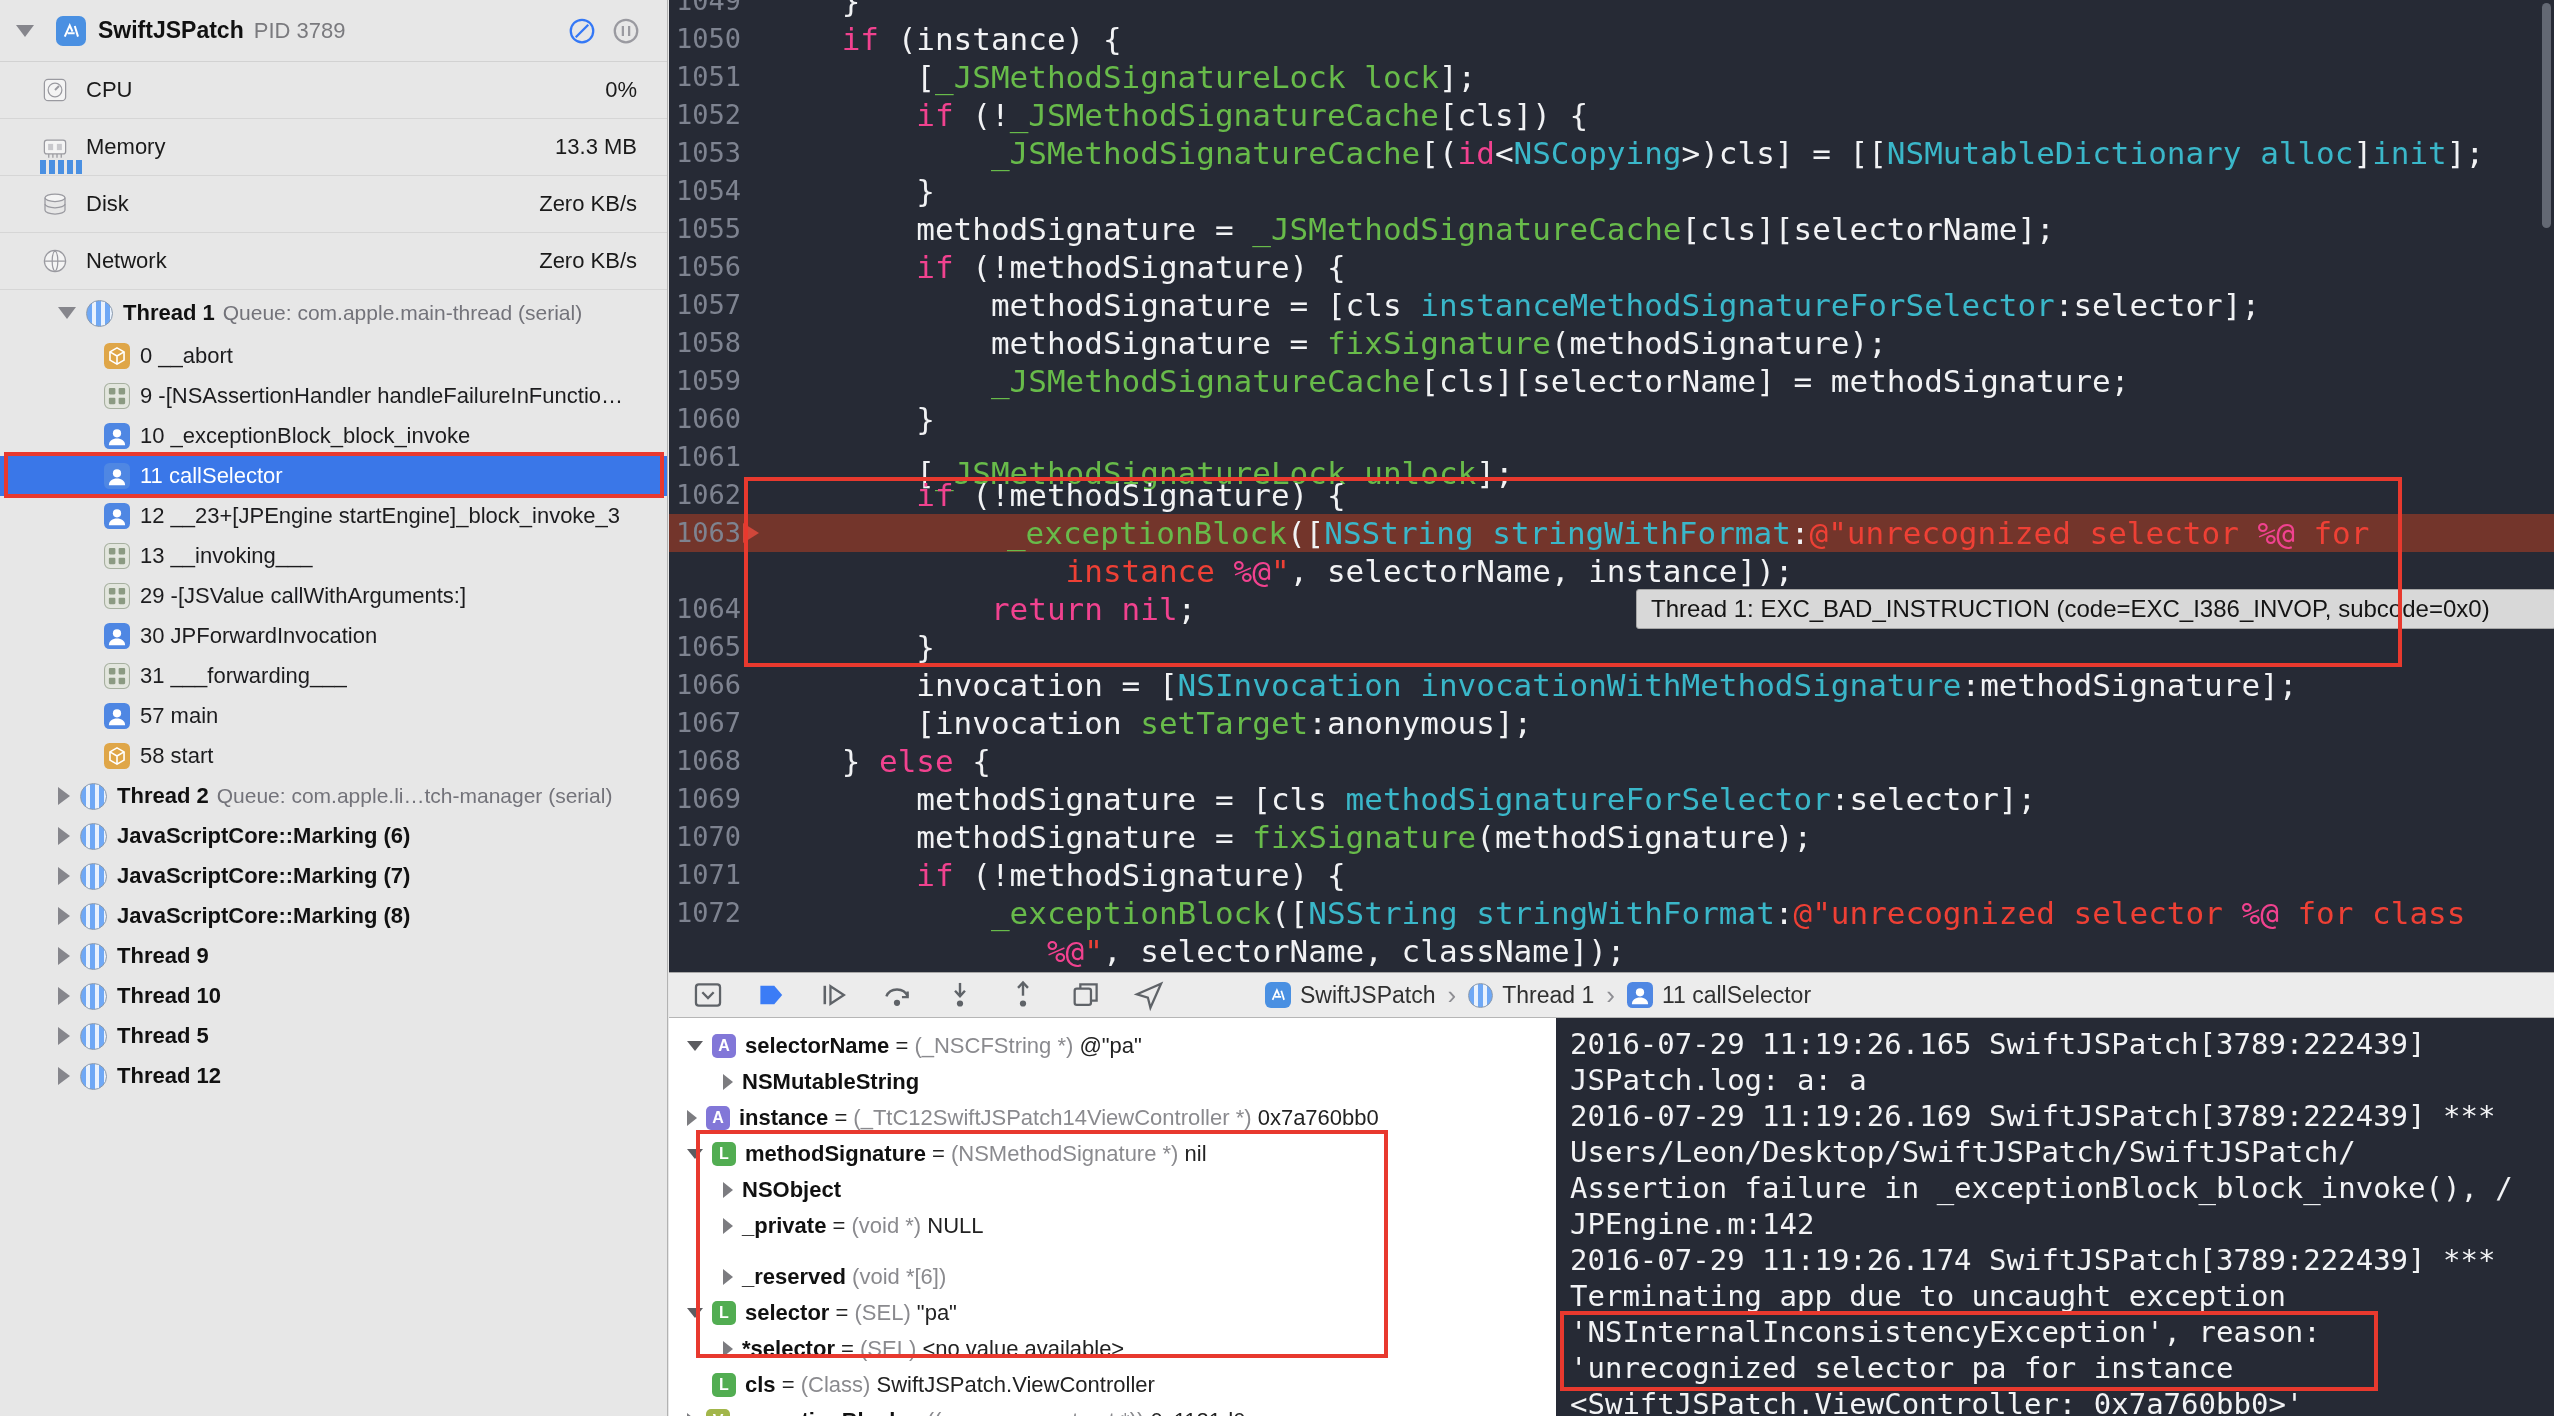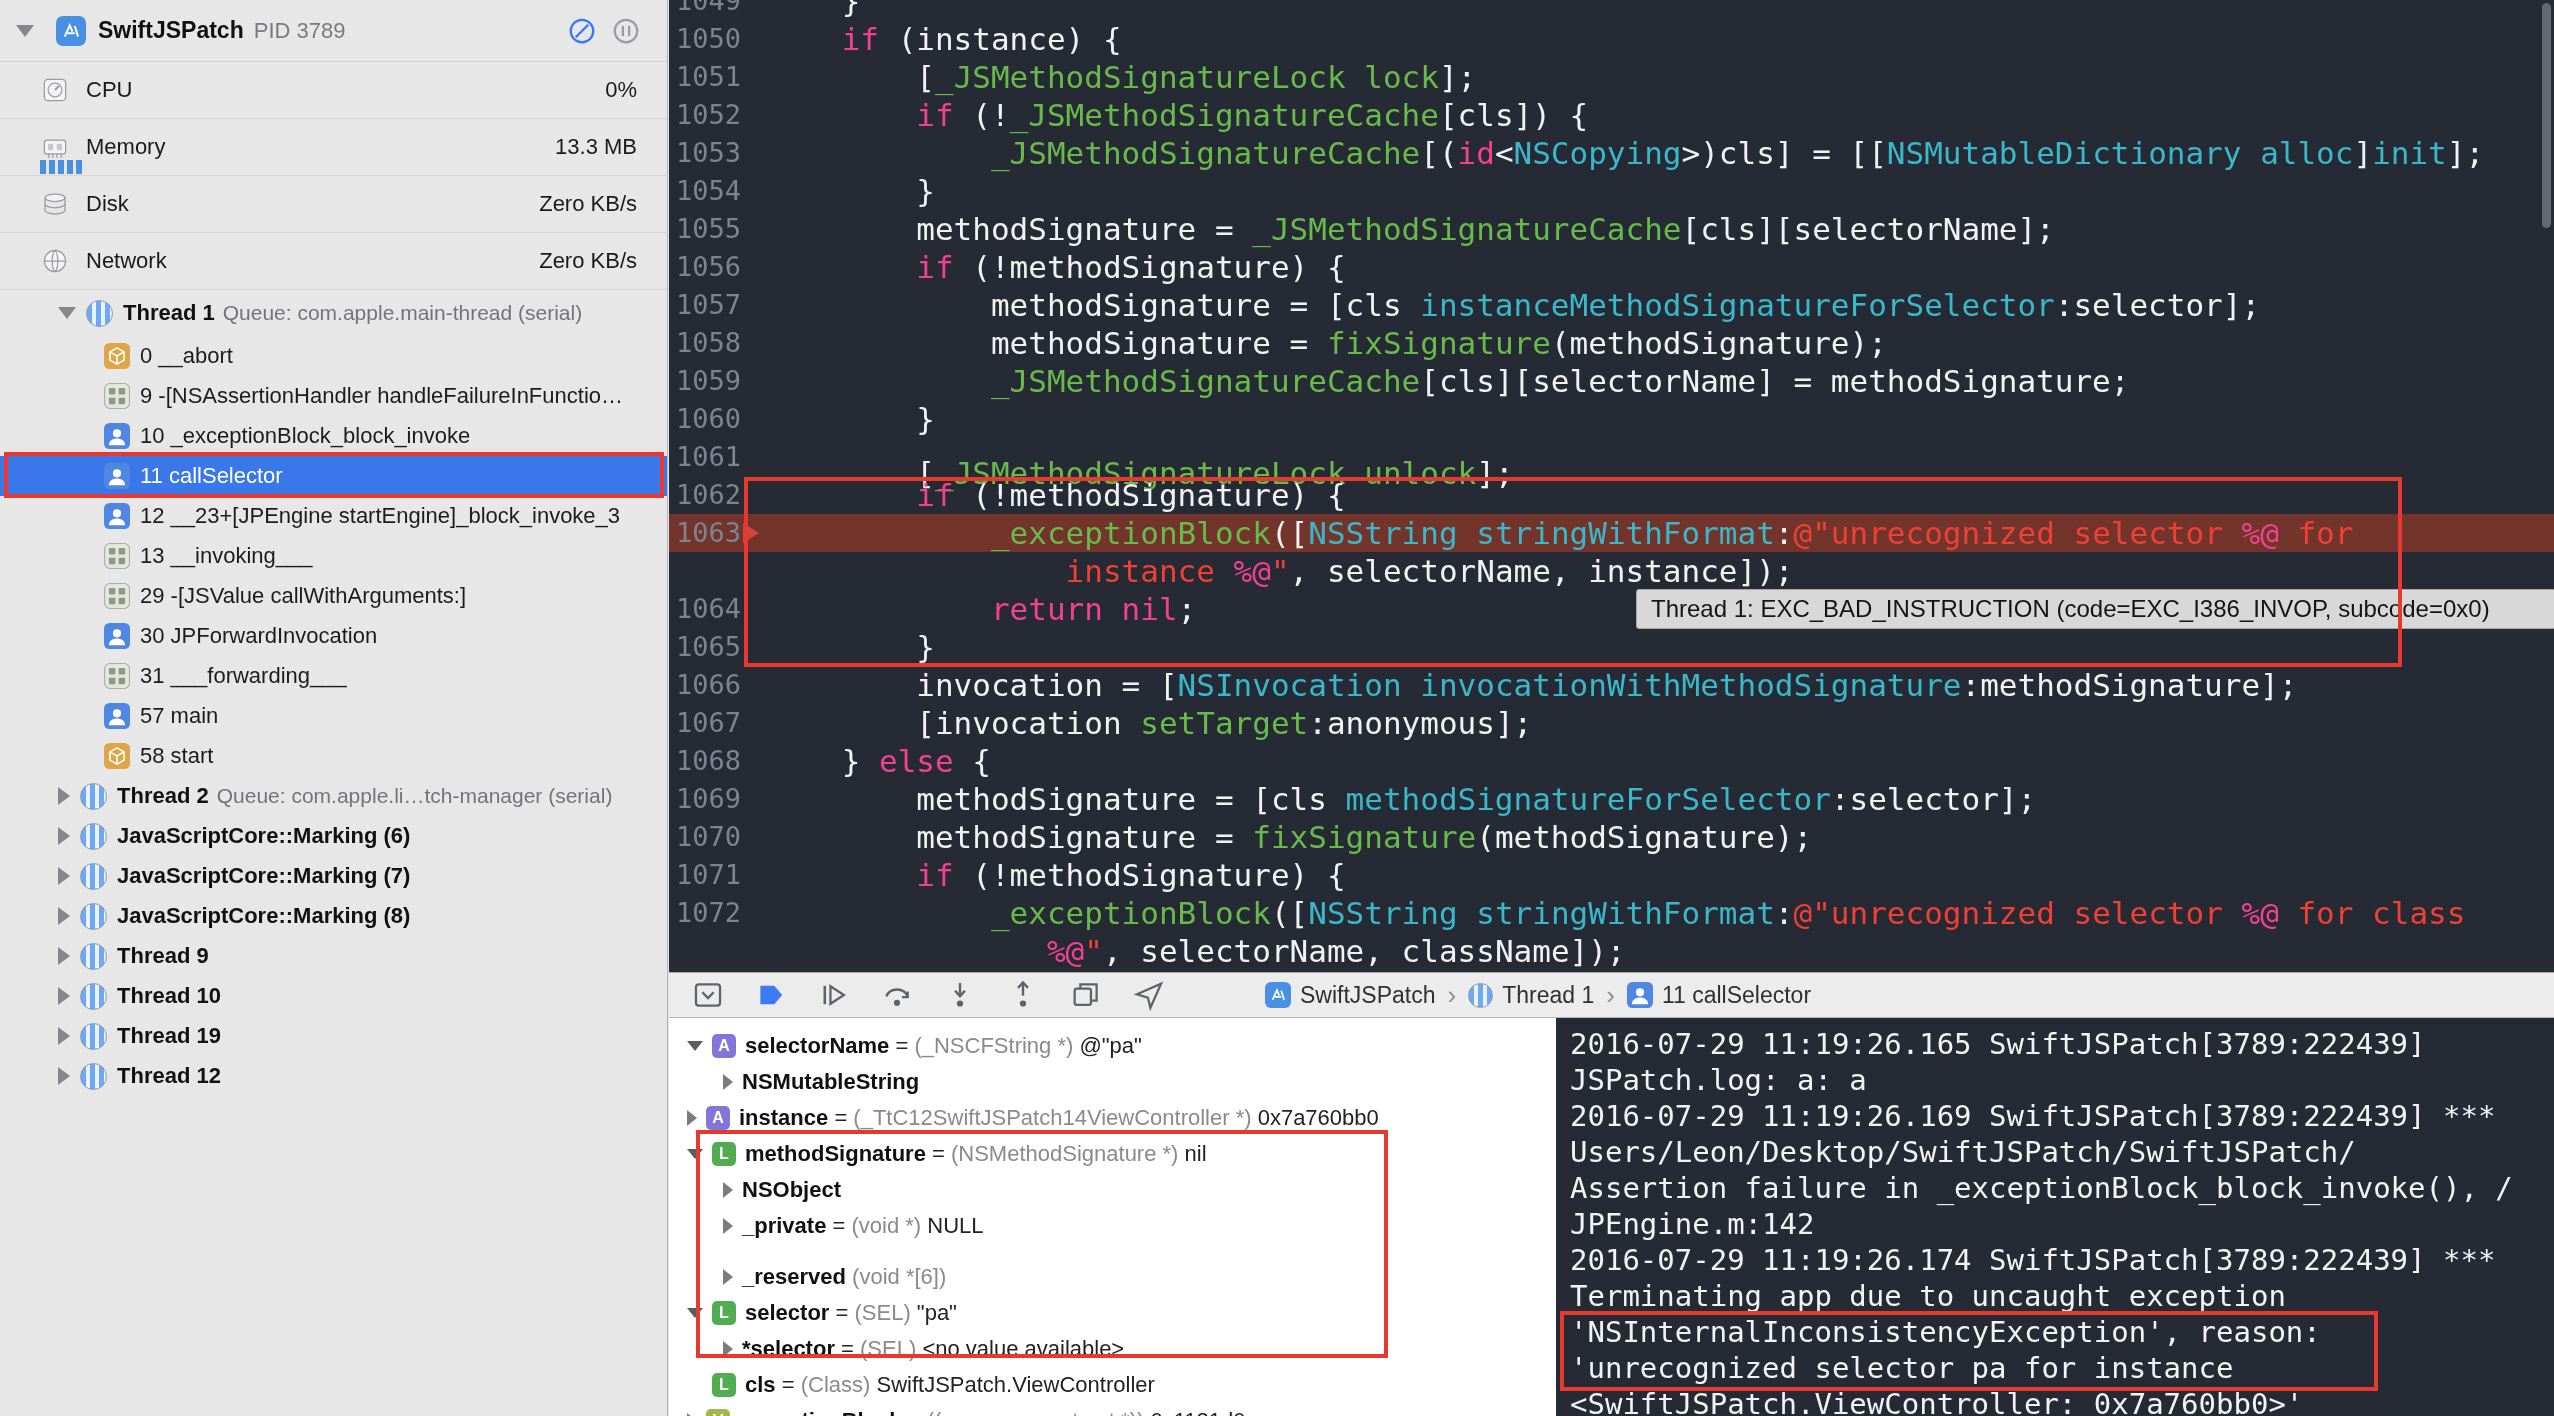--- a/index.html
+++ b/index.html
@@ -46,21 +46,21 @@
   .tri { width:0; height:0; display:inline-block; margin-right:10px; flex:none; }
   .tri-down { border-left:9px solid transparent; border-right:9px solid transparent; border-top:12px solid #86868c; }
   .tri-right { border-top:9px solid transparent; border-bottom:9px solid transparent; border-left:12px solid #86868c; }
 
   
   .editor { position:absolute; left:669px; top:0; width:1885px; height:972px;
     background:var(--c-editorBg,#262a35); overflow:hidden; }
   .code-lines { margin-top:-18px; }
   .code-row { display:flex; height:38px; line-height:38px; position:relative;
     font-family:"DejaVu Sans Mono", monospace; font-size:31px; }
-  .code-row.error { background:var(--c-errorLine,#73352b); }
+  .code-row.error { background:var(--c-errorLine,#73352b);gap:16px; }
   .gutter { flex:none; width:84px; text-align:right; padding-right:12px;
     color:#7e8390; font-size:27px; position:relative; }
   .ip-arrow { position:absolute; right:-6px; top:50%; transform:translateY(-50%);
     width:0; height:0; border-top:10px solid transparent; border-bottom:10px solid transparent;
     border-left:16px solid #d0473a; }
   .code-text { flex:1; white-space:pre; margin-left:14px; color:#f1f2f4; }
   .tk-p { color:#f1f2f4; } .tk-k { color:var(--c-keyword,#f1428f); }
   .tk-t { color:var(--c-type,#3ab7c9); } .tk-f { color:var(--c-function,#68bb4a);text-align:center; }
   .tk-s { color:var(--c-string,#ee4035); } .tk-m { color:var(--c-keyword,#f1428f); }
   .error-tooltip { position:absolute; left:967px; top:589px; height:40px; width:920px;
@@ -360,21 +360,21 @@
           <span class="thread-name">Thread 9</span>
         </div>
         <div class="nav-row thread-row h40">
           <span class="tri tri-right"></span>
           <span class="thread-icon"></span>
           <span class="thread-name">Thread 10</span>
         </div>
         <div class="nav-row thread-row h40">
           <span class="tri tri-right"></span>
           <span class="thread-icon"></span>
-          <span class="thread-name">Thread 19</span>
+          <span class="thread-name">Thread 5</span>
         </div>
         <div class="nav-row thread-row h40">
           <span class="tri tri-right"></span>
           <span class="thread-icon"></span>
           <span class="thread-name">Thread 12</span>
         </div>
       </div>
   </aside>
 
   <section class="editor">

